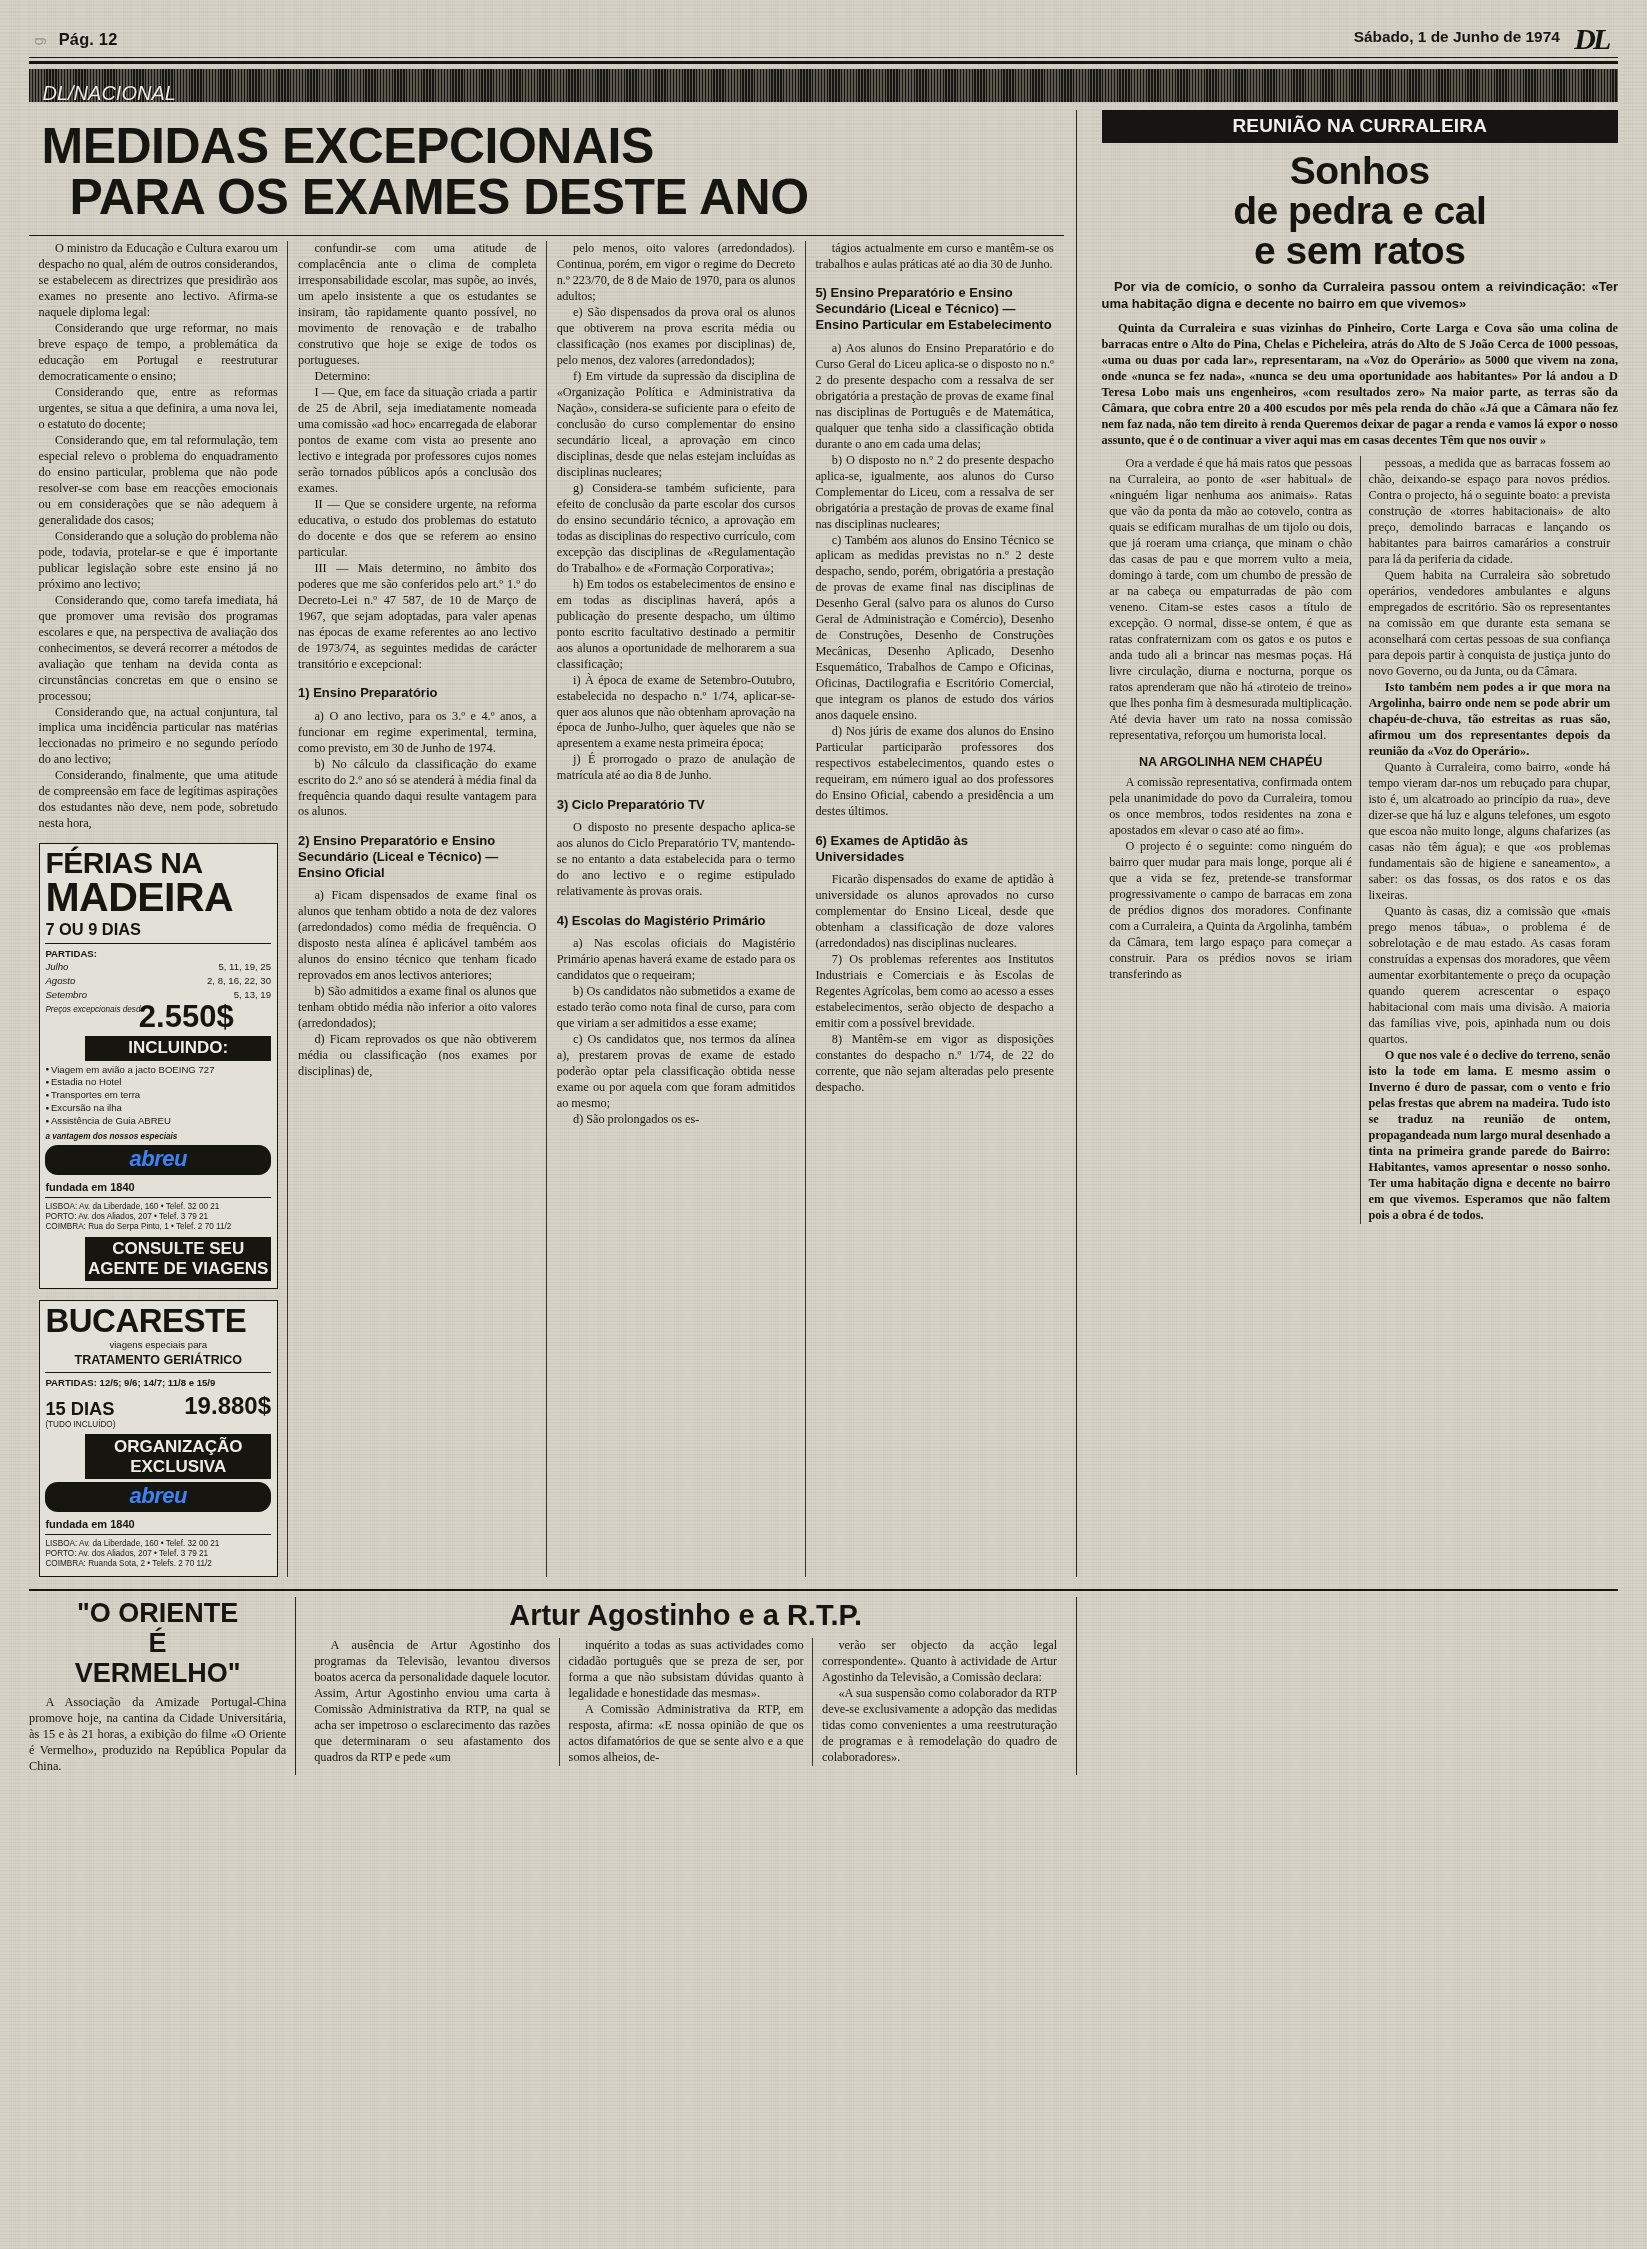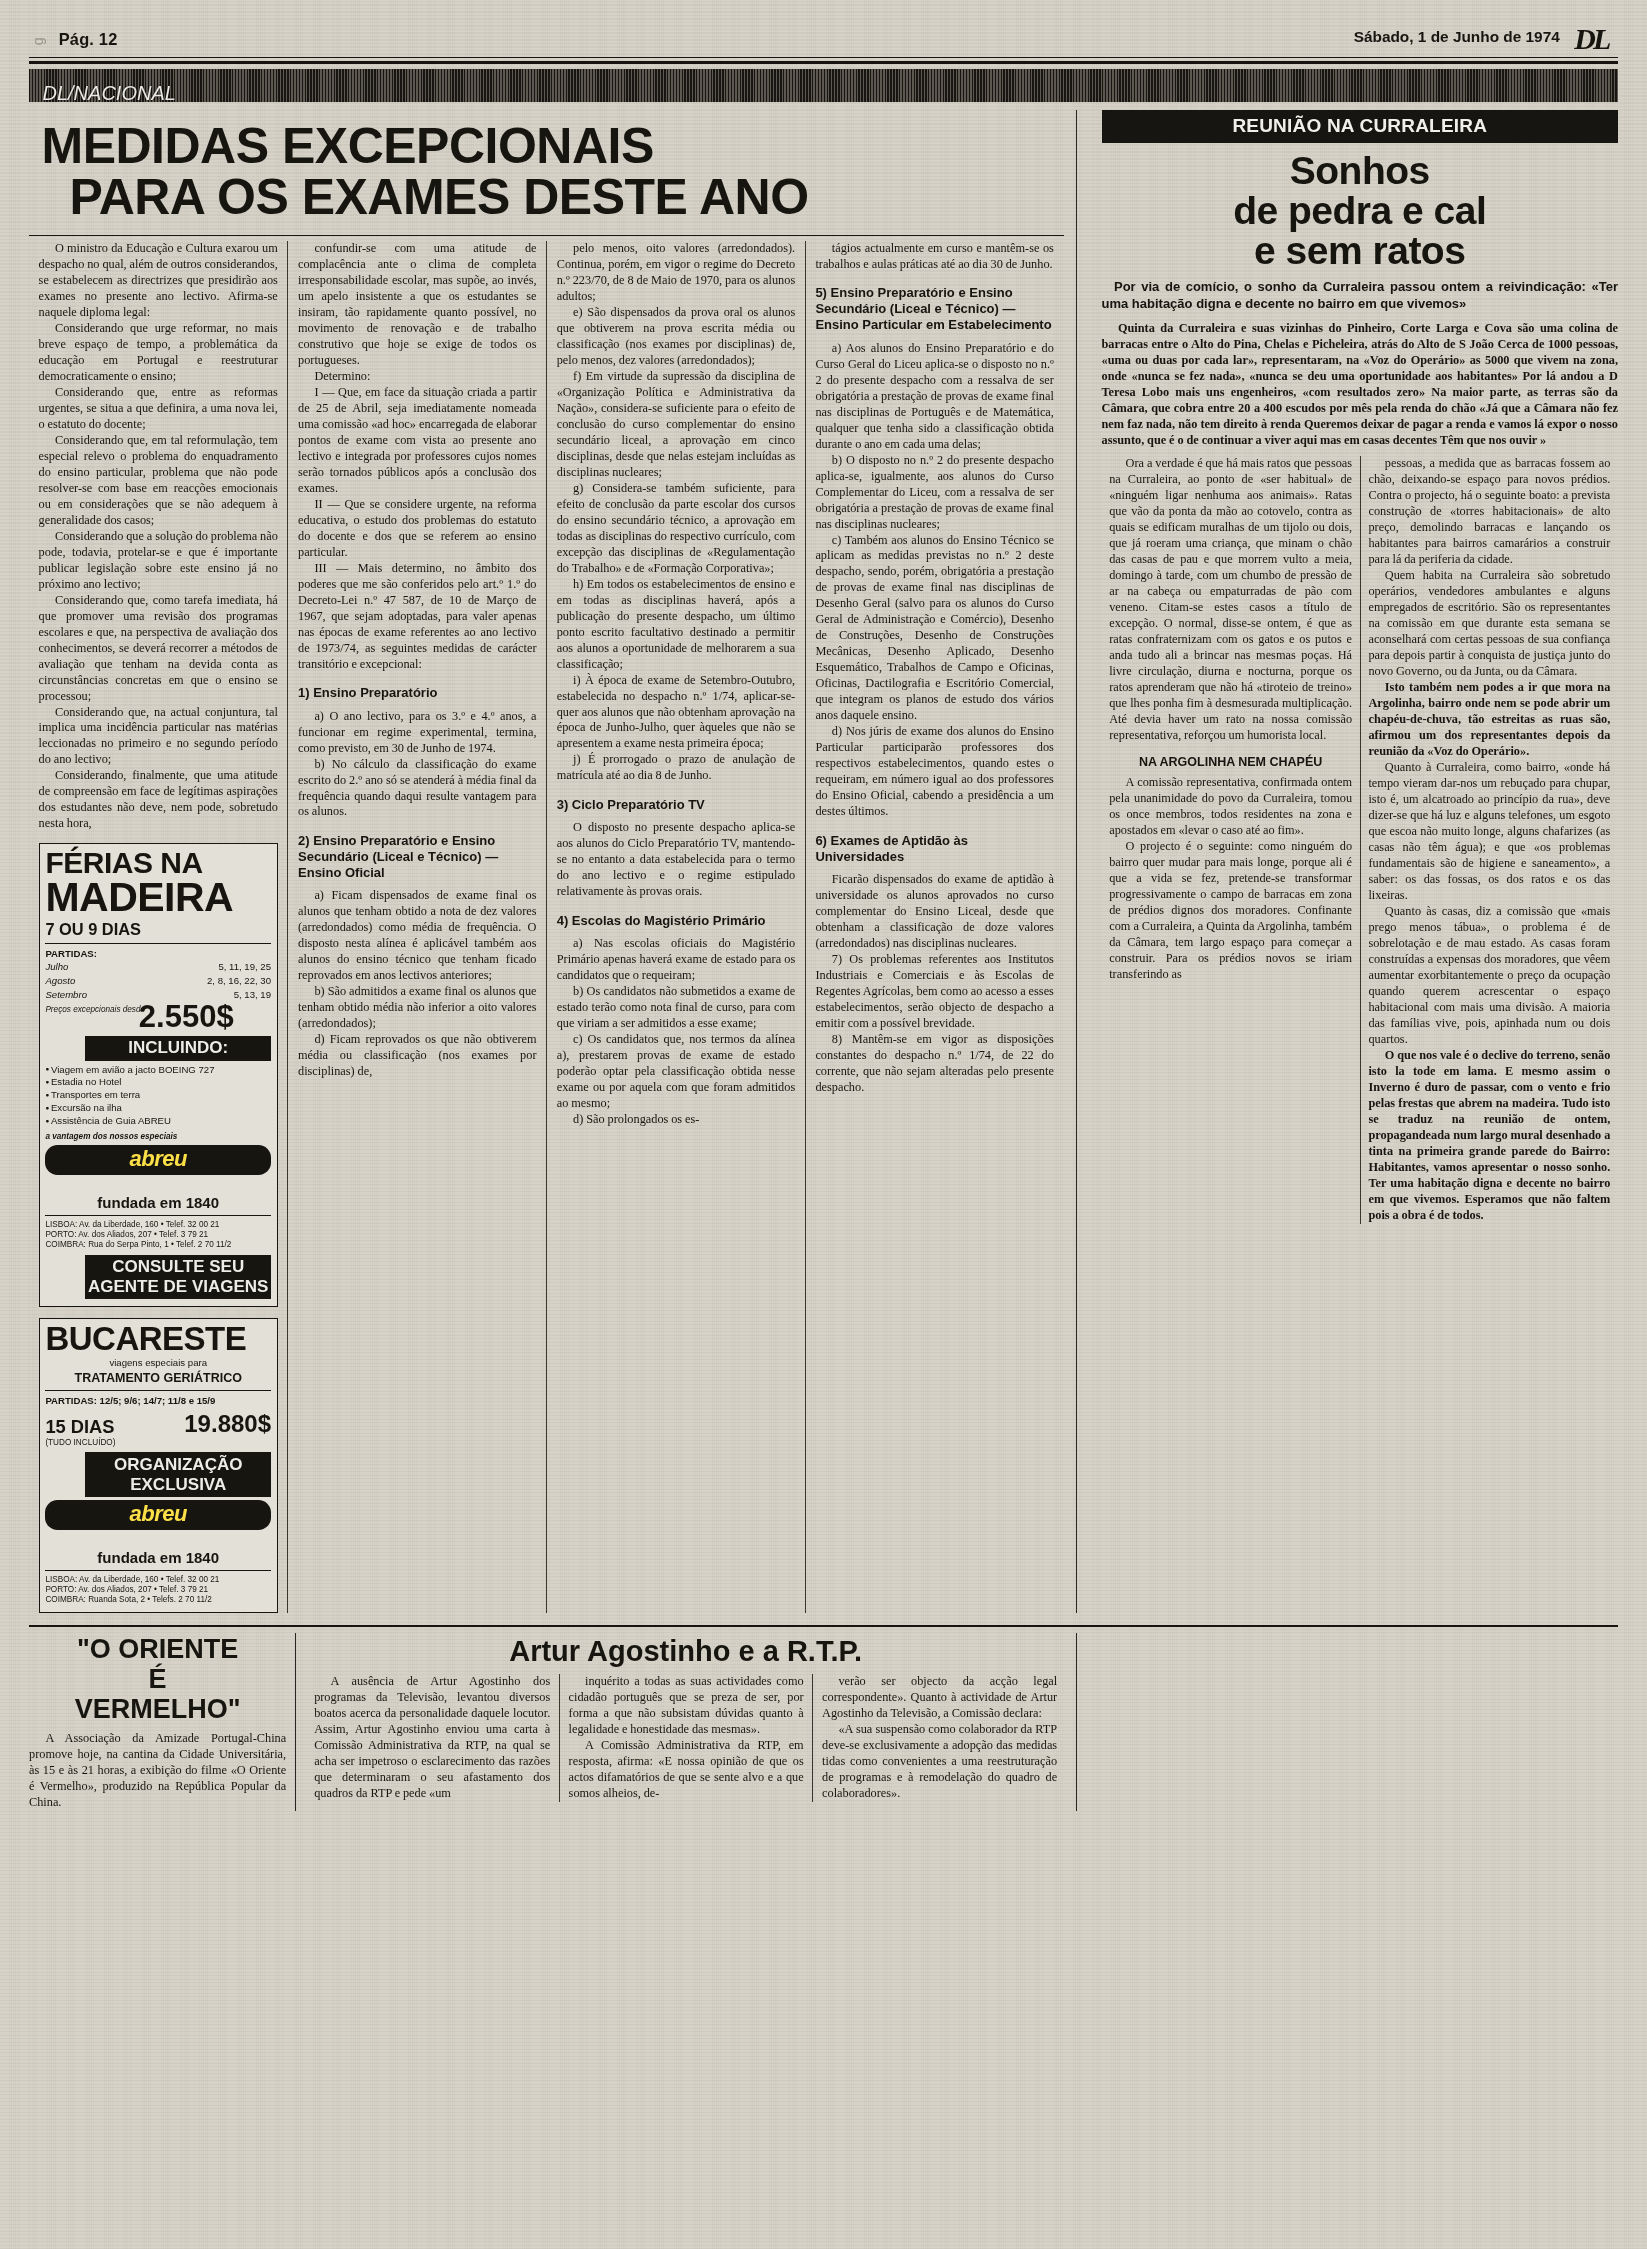--- a/index.html
+++ b/index.html
@@ -165,25 +165,25 @@
   .ad .price {
     font-weight:bold; font-size:31px; text-align:right; line-height:1;
     margin-top:-14.4px;
   }
   .ad-band {
     background:#17150f; color:#eeece6; font-weight:bold;
     font-size:17px; text-align:center; padding:2.4px 1px; margin-top:3.9px;margin-left:40px;
   }
   .ad-rule { border:0; border-top:1.4px solid #17150f; margin:3.9px 0; }
   .abreu-logo {
-    background:#17150f; color:#fde047; font-style:italic; font-weight:bold;
+    background:#17150f; color:#3b82f6; font-style:italic; font-weight:bold;
     font-size:22px; text-align:center; border-radius:12.5px; padding:1px 0 2.9px 0;
     margin-top:2.9px; letter-spacing:-0.5px;
   }
-  .abreu-sub { font-weight:bold; font-size:15px; text-align:center; margin-top:19px;}
+  .abreu-sub { font-weight:bold; font-size:11px; text-align:left; margin-top:6px;}
   .tiny { font-size:8.2px; line-height:1.25; }
   .ad-list { font-size:9.6px; line-height:1.35; margin:2.9px 0 0 0; padding:0; list-style:none;}
   .ad-list li:before { content:"\25CF  "; font-size:6.3px; vertical-align:1.4px;}
   .center { text-align:center; }
   .right { text-align:right; }
 
   
   .bottom-grid { display:flex; margin-top:11.6px; border-top:2.4px solid #17150f; padding-top:6.7px;}
   .bot-left { width:270px; padding-right:8.7px; border-right:1.4px solid #2a2621;}
   .bot-mid { width:789px; padding:0 9.6px;}

